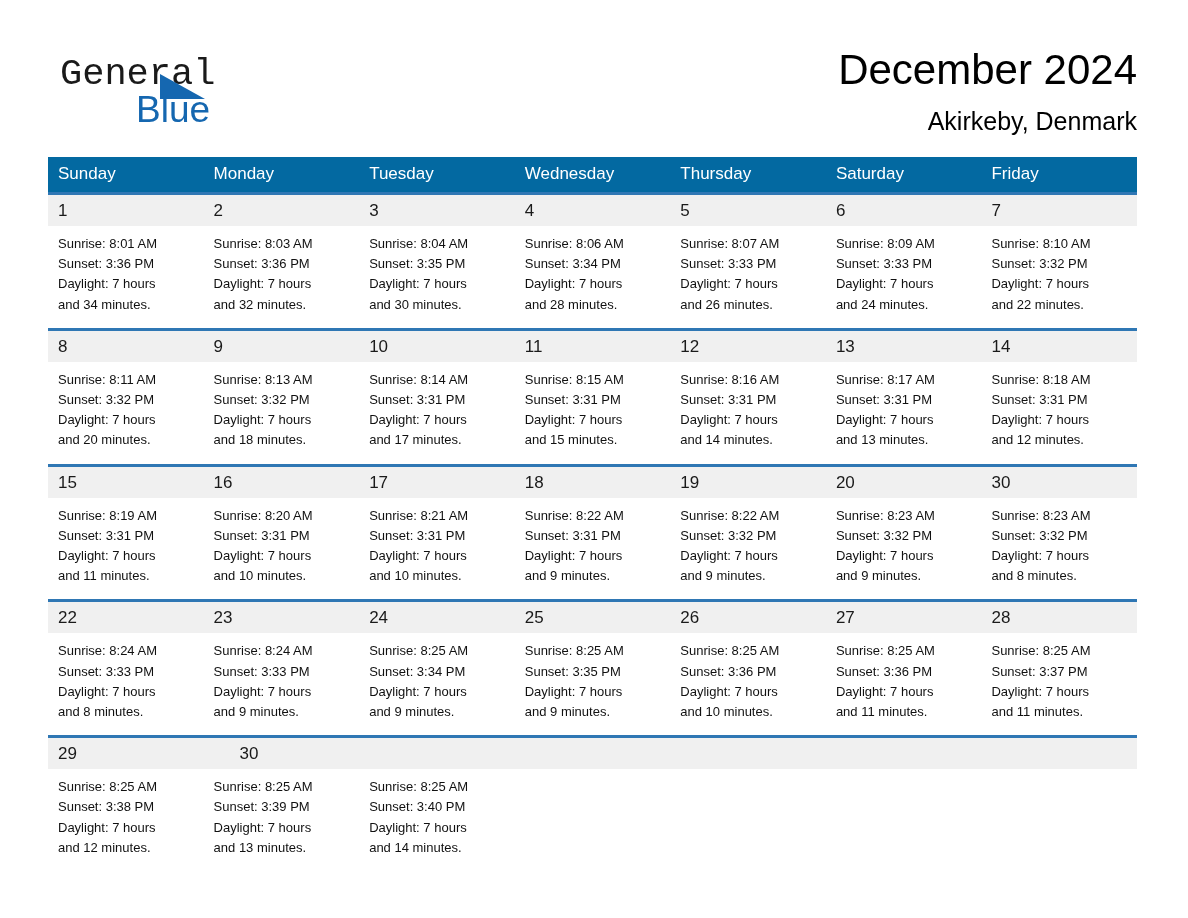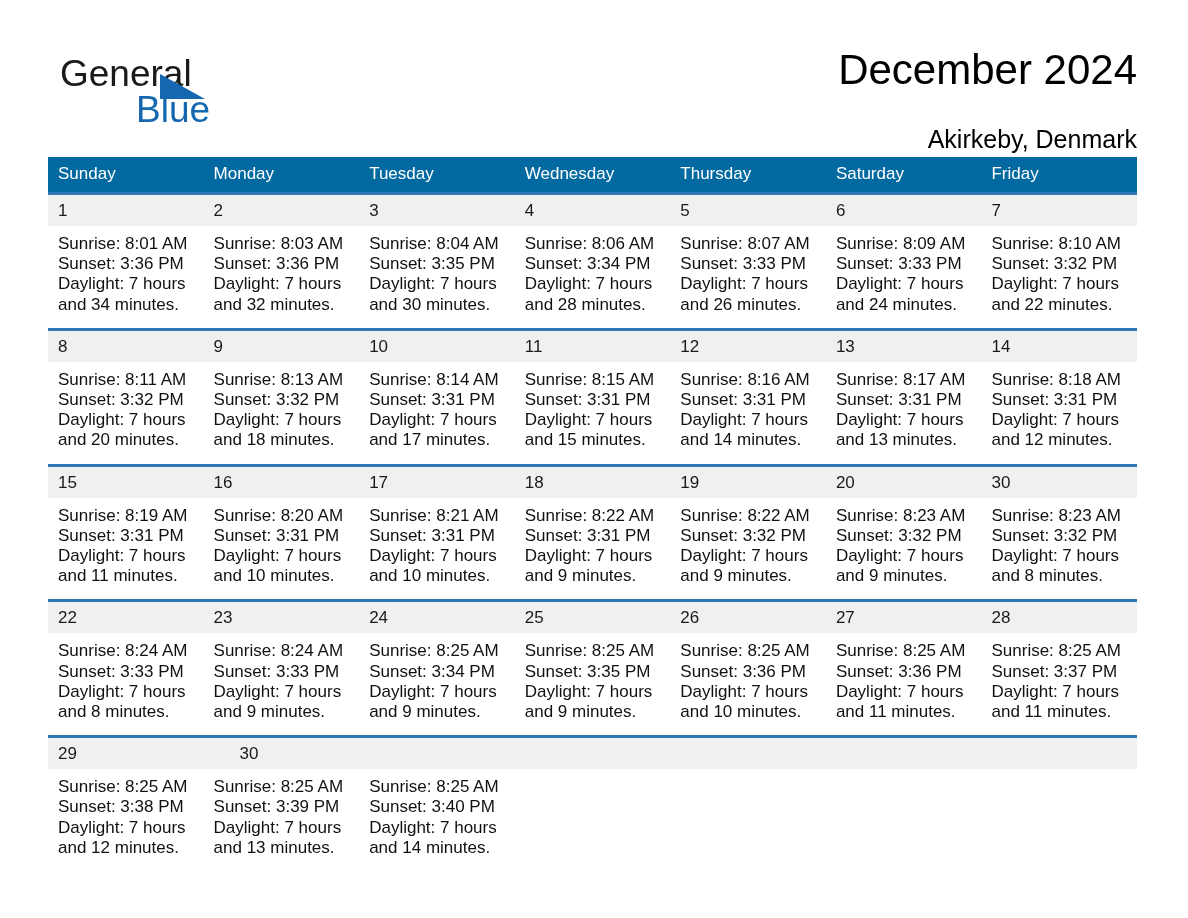--- a/index.html
+++ b/index.html
@@ -37,20 +37,21 @@
     height: 86px;
   }
   .brand-line1 {
     position: relative;
     font-size: 37px;
     line-height: 40px;
     letter-spacing: 0px;
     color: #1a1a1a;
     font-weight: 400;
     display: inline-block;
+    font-family: Liberation Mono, monospace;
   }
   .brand-tri {
     position: absolute;
     left: 100px;
     top: 20px;
     width: 0;
     height: 0;
     border-left: 45px solid #1567b0;
     border-top: 25px solid transparent;
   }
@@ -70,21 +71,21 @@
     text-align: right;
   }
   .cal-title {
     font-size: 42px;
     line-height: 52px;
     font-weight: 400;
     color: #000;
     white-space: nowrap;
   }
   .cal-subtitle {
-    margin-top: 28px;
+    margin-top: 10px;
     font-size: 25px;
     line-height: 30px;
     font-weight: 400;
     color: #000;
     white-space: nowrap;
   }
 
   
   .calendar {
     position: absolute;
@@ -128,21 +129,21 @@
   .week-body {
     display: flex;
     background: #ffffff;
     padding-top: 8px;
     padding-bottom: 13px;
   }
   .info-cell {
     flex: 1 1 0;
     box-sizing: border-box;
     padding-left: 10px;
-    font-size: 17px;
+    font-size: 13px;
     line-height: 20.2px;
     color: #111111;
   }
   .info-cell div {
     white-space: nowrap;
   }
 </style>
 </head>
 <body>
 

